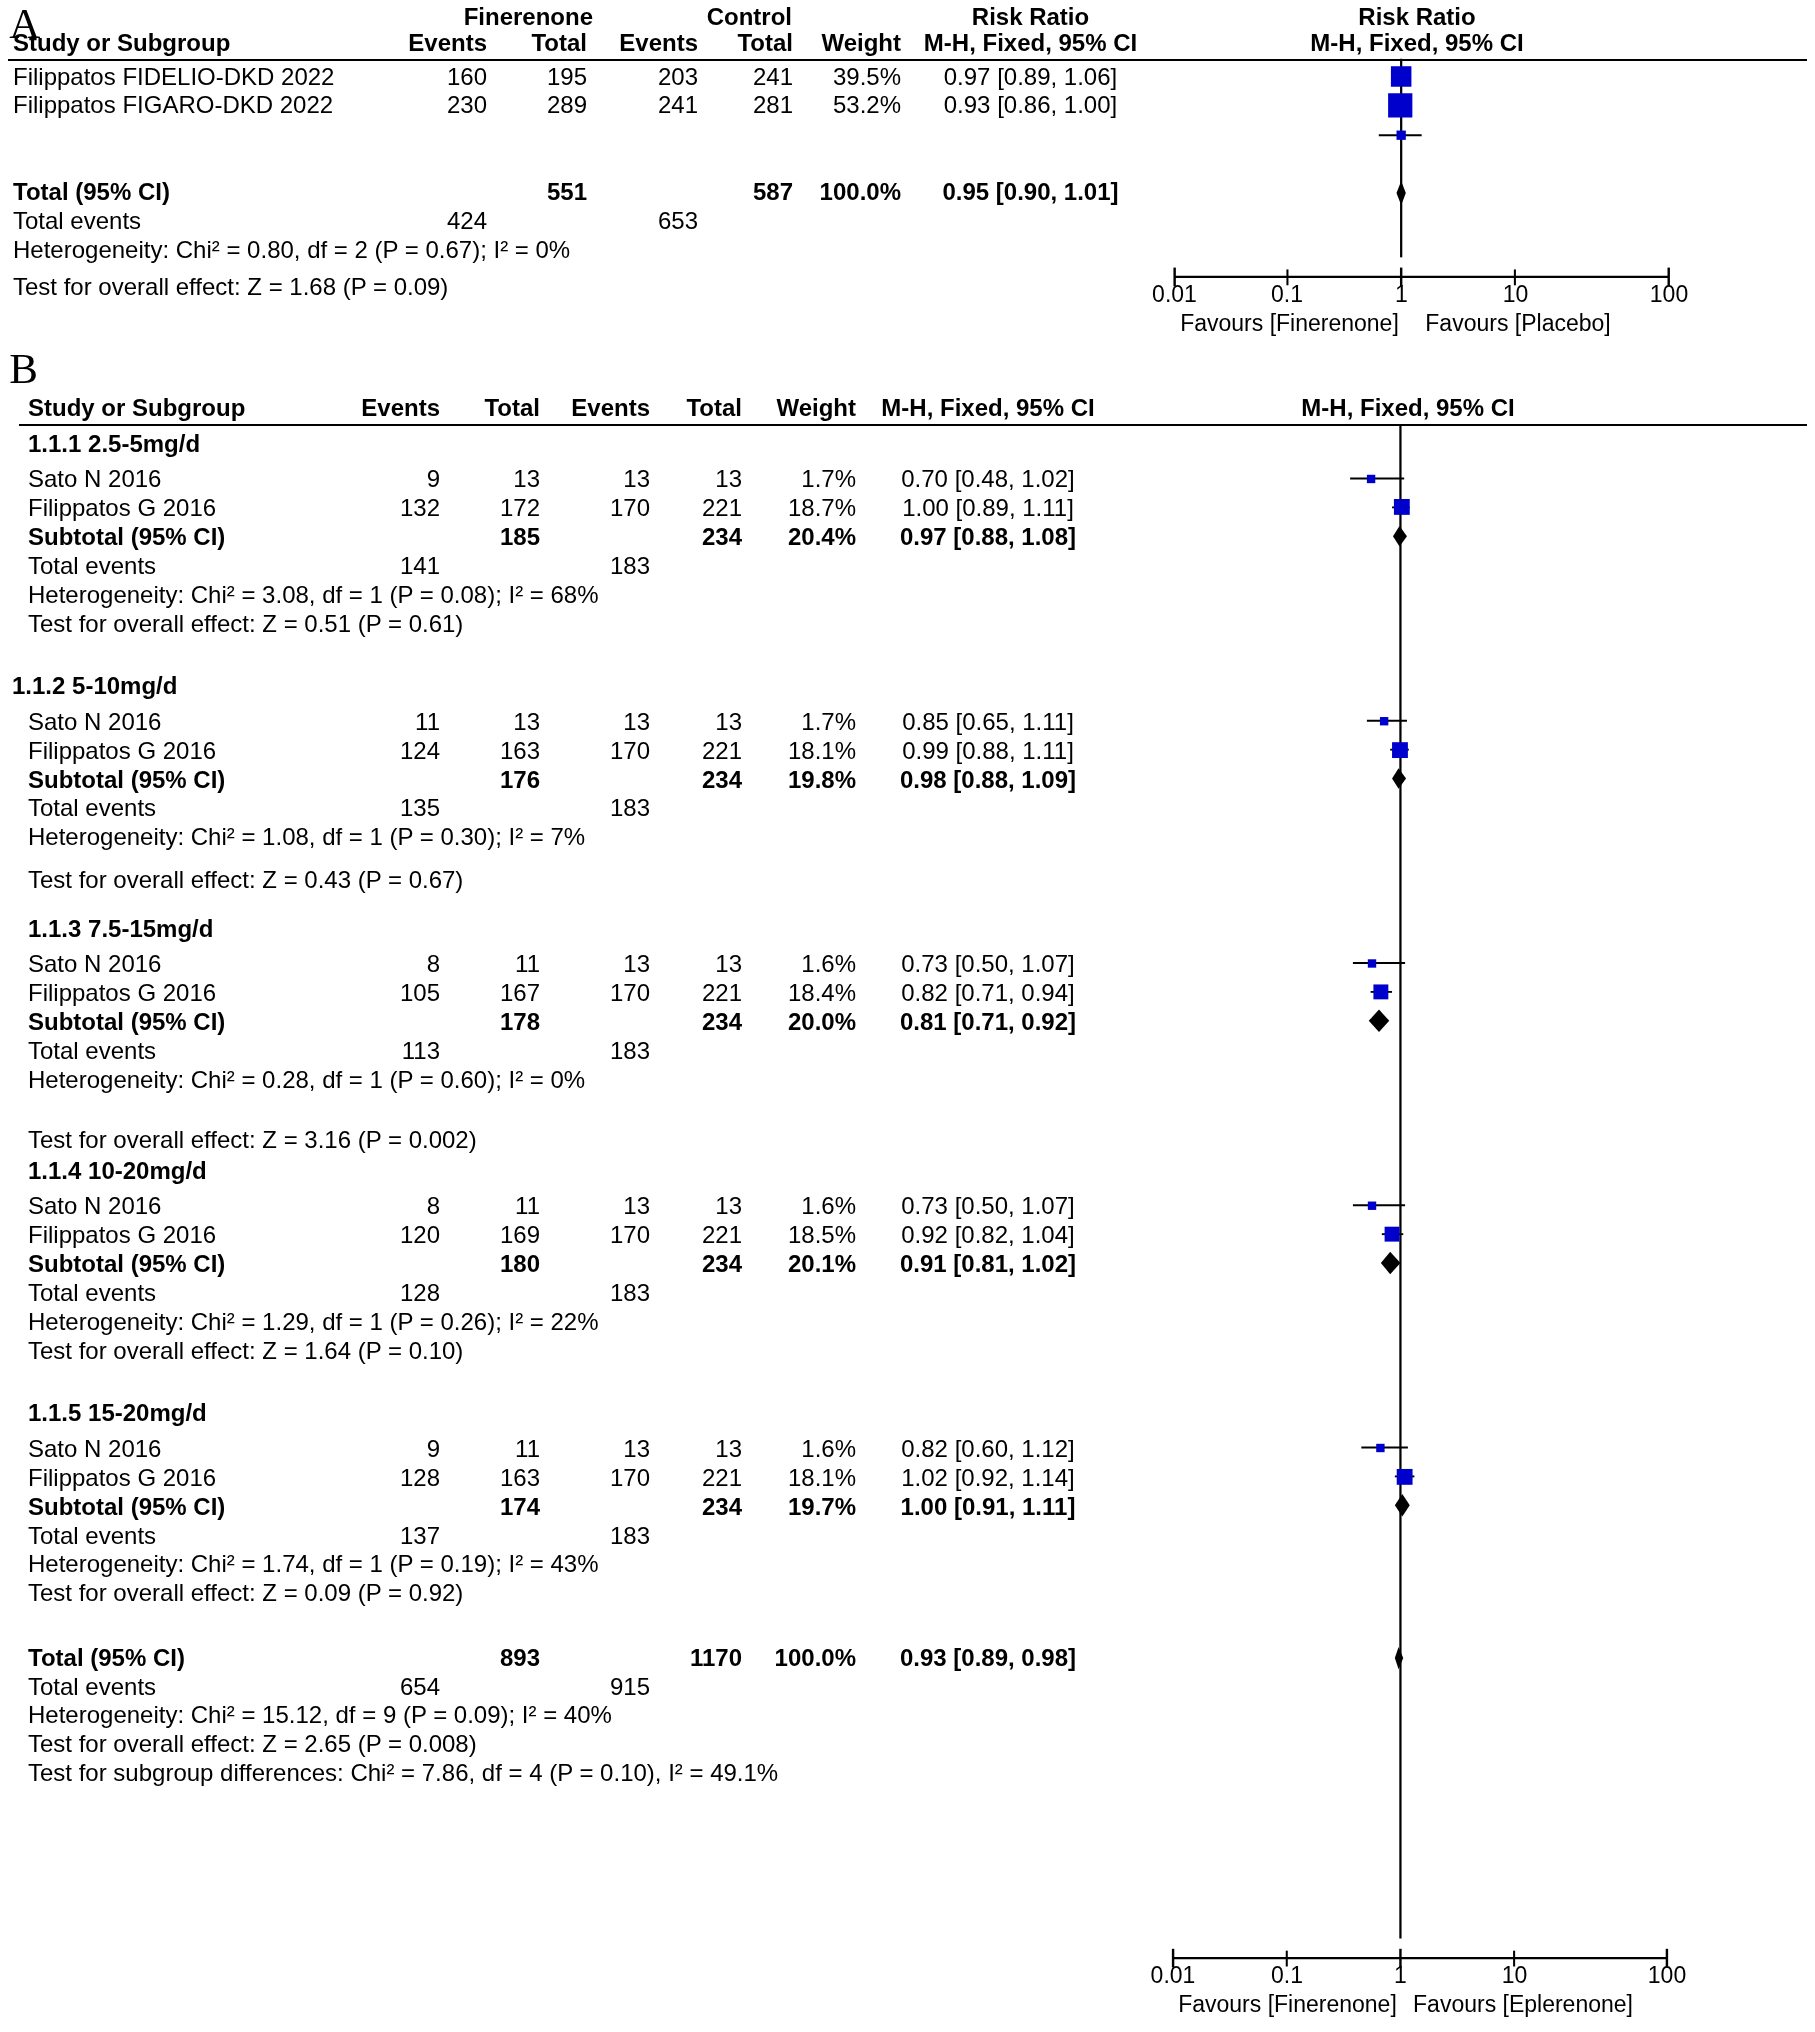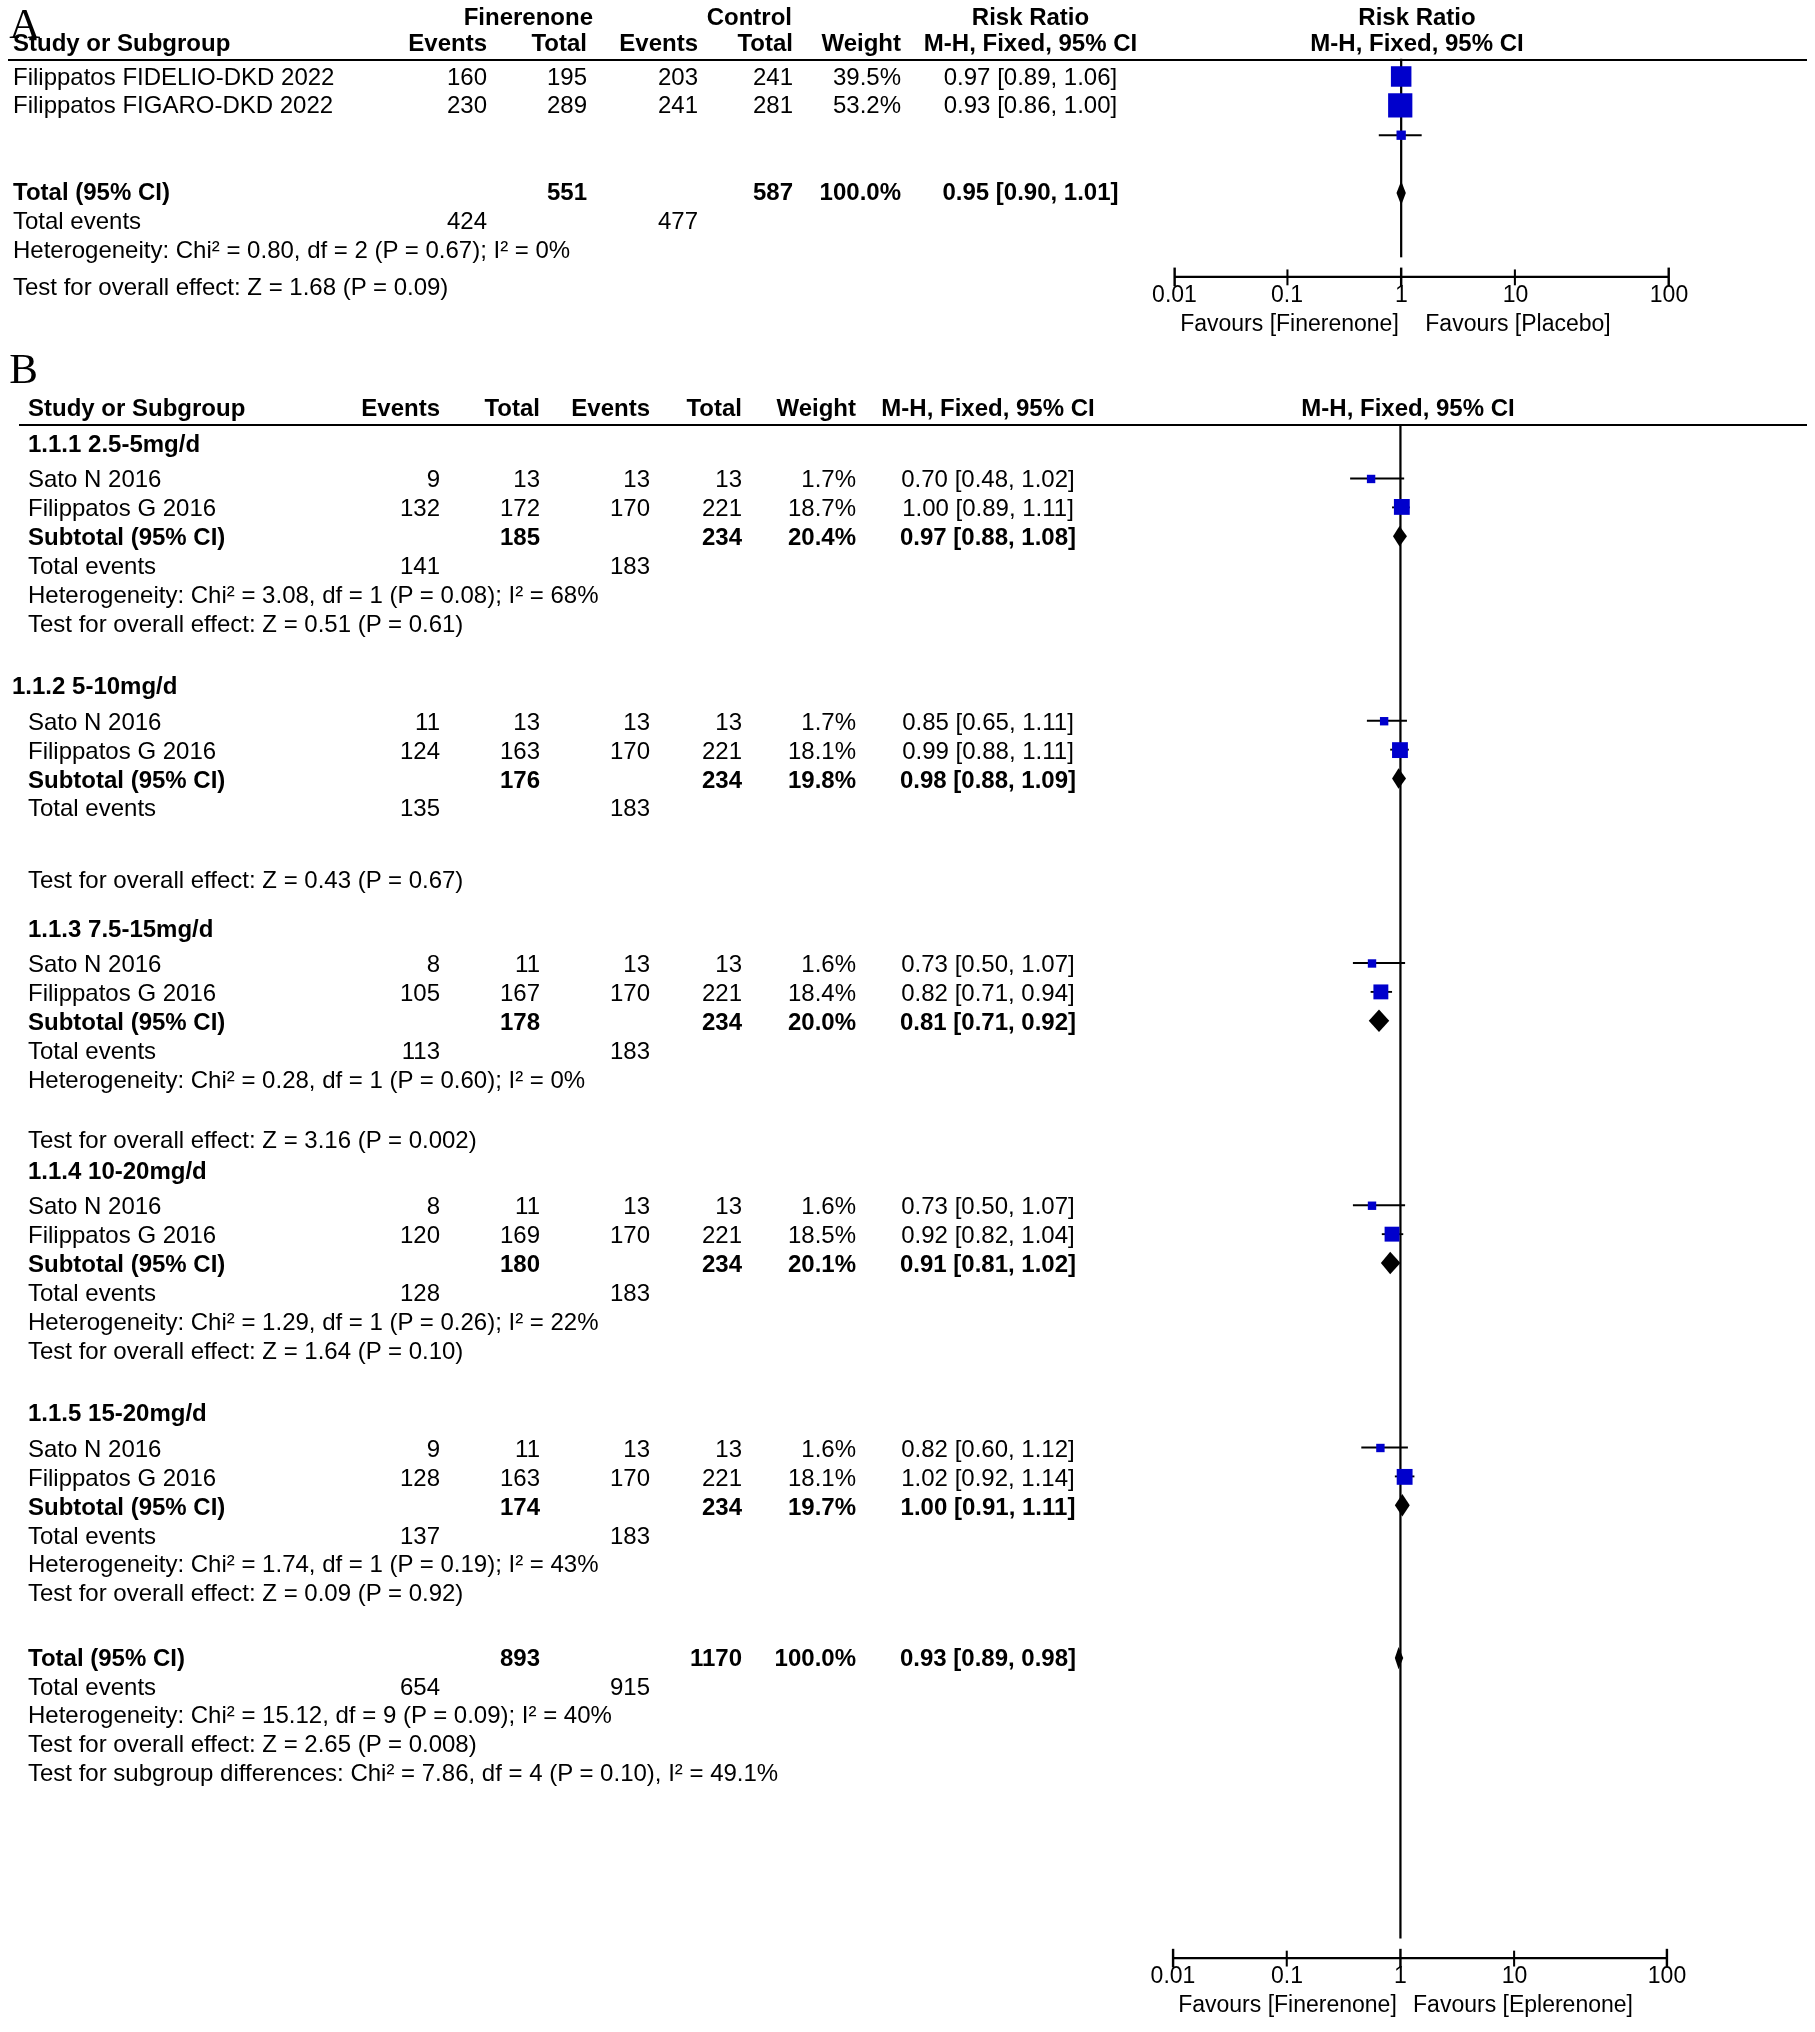--- a/index.html
+++ b/index.html
@@ -89,21 +89,21 @@
   <div class="row" style="top:177px;">
     <span class="cell b cA-study">Total (95% CI)</span>
     <span class="cell b cA-tot1">551</span>
     <span class="cell b cA-tot2">587</span>
     <span class="cell b cA-wt">100.0%</span>
     <span class="cell b cA-ci">0.95 [0.90, 1.01]</span>
   </div>
   <div class="row" style="top:206px;">
     <span class="cell cA-study">Total events</span>
     <span class="cell cA-ev1">424</span>
-    <span class="cell cA-ev2">477</span>
+    <span class="cell cA-ev2">653</span>
   </div>
   <div class="note" style="top:235px;">Heterogeneity: Chi² = 0.80, df = 2 (P = 0.67); I² = 0%</div>
   <div class="note" style="top:272px;">Test for overall effect: Z = 1.68 (P = 0.09)</div>
 
   <div class="plotwrap" style="left:1156px;top:0px;width:660px;height:345px;">
     <svg class="plot-svg" width="660" height="345" viewBox="0 0 708 370">
 
       <line x1="263" y1="63" x2="263" y2="276" stroke="#000" stroke-width="2.4"></line>
 
       <g>
@@ -215,20 +215,21 @@
     <span class="cell b cB-tot1">176</span>
     <span class="cell b cB-tot2">234</span>
     <span class="cell b cB-wt">19.8%</span>
     <span class="cell b cB-ci">0.98 [0.88, 1.09]</span>
   </div>
   <div class="row" style="top:448px;">
     <span class="cell cB-study">Total events</span>
     <span class="cell cB-ev1">135</span>
     <span class="cell cB-ev2">183</span>
   </div>
+  <div class="note noteB" style="top:477px;">Heterogeneity: Chi² = 1.08, df = 1 (P = 0.30); I² = 7%</div>
   <div class="note noteB" style="top:520px;">Test for overall effect: Z = 0.43 (P = 0.67)</div>
 
   <div class="cell b noteB" style="top:569px;left:28px;">1.1.3 7.5-15mg/d</div>
   <div class="row" style="top:604px;">
     <span class="cell cB-study">Sato N 2016</span>
     <span class="cell cB-ev1">8</span>
     <span class="cell cB-tot1">11</span>
     <span class="cell cB-ev2">13</span>
     <span class="cell cB-tot2">13</span>
     <span class="cell cB-wt">1.6%</span>

